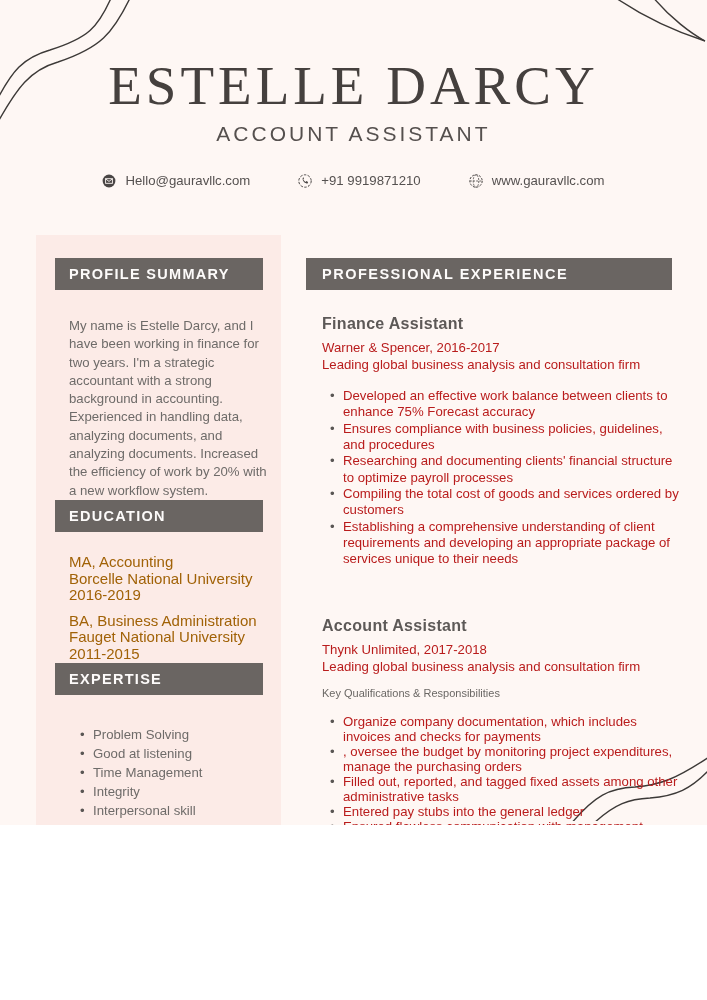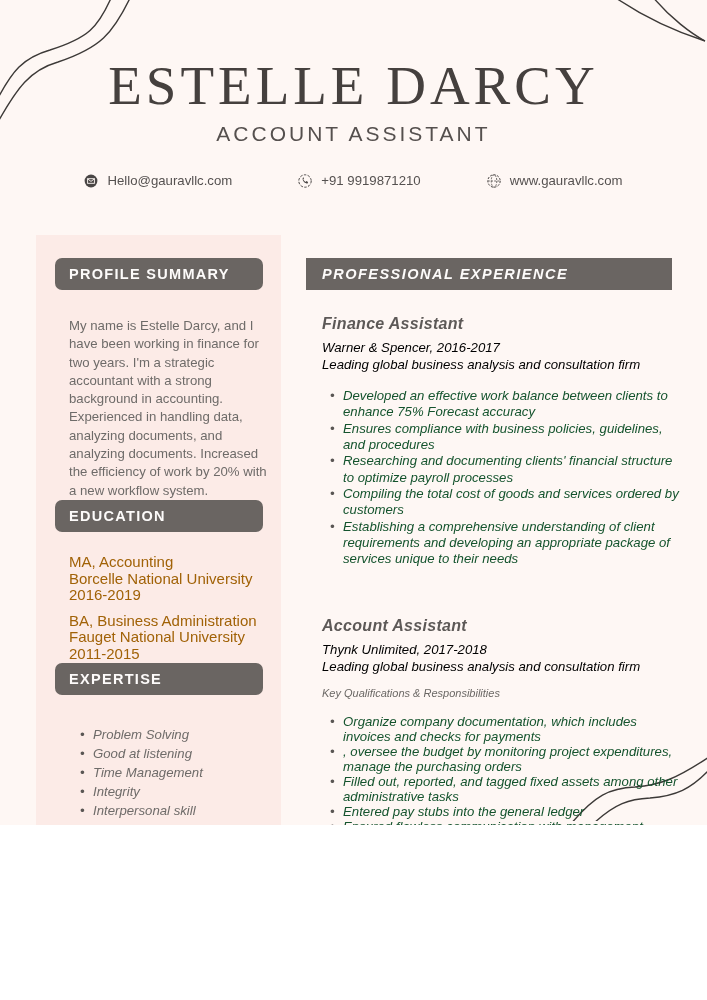--- a/index.html
+++ b/index.html
@@ -33,21 +33,21 @@
   .job-title-header {
     margin-top: 6px;
     font-size: 21px;
     letter-spacing: 3px;
     color: #55504e;
   }
   .contact-row {
     margin-top: 27px;
     display: flex;
     justify-content: center;
-    gap: 66px;
+    gap: 48px;
     font-size: 13.2px;
     color: #555150;
   }
   .contact-item { display: flex; align-items: center; gap: 9px; cursor: pointer; }
   .contact-item svg { display: block; }
 
   
   .sidebar {
     position: absolute;
     left: 36px; top: 235px;
@@ -57,21 +57,21 @@
   .section-bar {
     background: #6a6562;
     color: #fdfbfa;
     font-weight: bold;
     font-size: 14.5px;
     letter-spacing: 1.3px;
     padding: 8px 0 8px 14px;
     height: 16px;
     line-height: 16px;
   }
-  .sidebar .section-bar { margin: 0 18px 0 19px; border-radius: 7px; }
+  .sidebar .section-bar { margin: 0 18px 0 19px; }
   .bar-spacer-top { height: 23px; }
 
   .profile-text {
     margin: 27px 14px 0 33px;
     font-size: 13.2px;
     line-height: 18.3px;
     color: #6e6b69;
   }
   .edu-bar { margin-top: 14px; }
   .edu-list { margin: 22px 14px 0 33px; }
@@ -79,61 +79,60 @@
   .edu-item + .edu-item { margin-top: 9px; }
 
   .expertise-bar { margin-top: 32px; }
   .expertise-list {
     margin: 30px 14px 0 44px;
     padding: 0;
     list-style: none;
     font-size: 13.2px;
     color: #6e6b69;
   }
-  .expertise-list li { line-height: 19px; position: relative; padding-left: 13px; font-style: italic; }
+  .expertise-list li { line-height: 19px; position: relative; padding-left: 13px; }
   .expertise-list li::before {
     content: "\2022";
     position: absolute; left: 0; top: 0;
     color: #5a5654;
   }
 
   
   .main {
     position: absolute;
     left: 306px; top: 258px;
     width: 386px;
-    font-style: italic;
   }
   .main .section-bar { width: 350px; padding-left: 16px; letter-spacing: 1.5px; }
   .job { margin-top: 25px; }
   .job + .job { margin-top: 50px; }
   .job-title {
     font-size: 16px;
     color: #5d5957;
     letter-spacing: 0.3px;
     margin: 16px 0 7px 16px;
   }
   .job-meta, .job-desc {
     font-size: 13.2px;
     line-height: 16.6px;
-    color: #000000;
+    color: #b91c1c;
     margin-left: 16px;
   }
   .job-intro {
     font-size: 11px;
     color: #6b6865;
     margin: 11px 0 0 16px;
   }
   .bullets {
     margin: 15px 0 0 24px;
     padding: 0;
     list-style: none;
     width: 354px;
     font-size: 13.2px;
-    color: #14532d;
+    color: #b91c1c;
   }
   .bullets li { position: relative; padding-left: 13px; line-height: 16.3px; }
   .bullets.loose li { line-height: 15px; }
   .bullets li::before {
     content: "\2022";
     position: absolute; left: 0; top: 0;
     color: #5a5654;
   }
 </style>
 </head>

